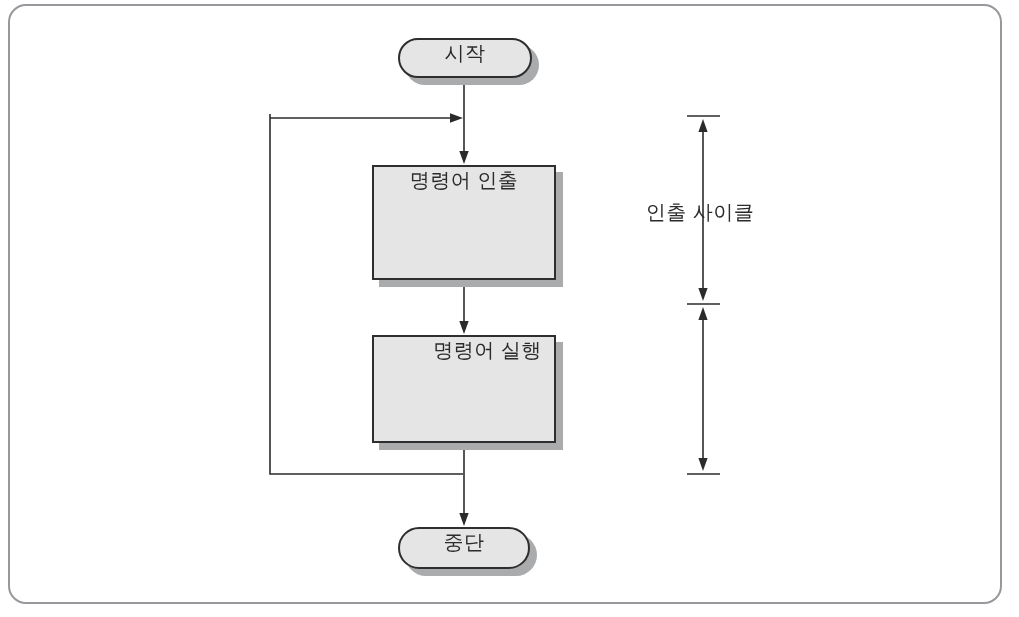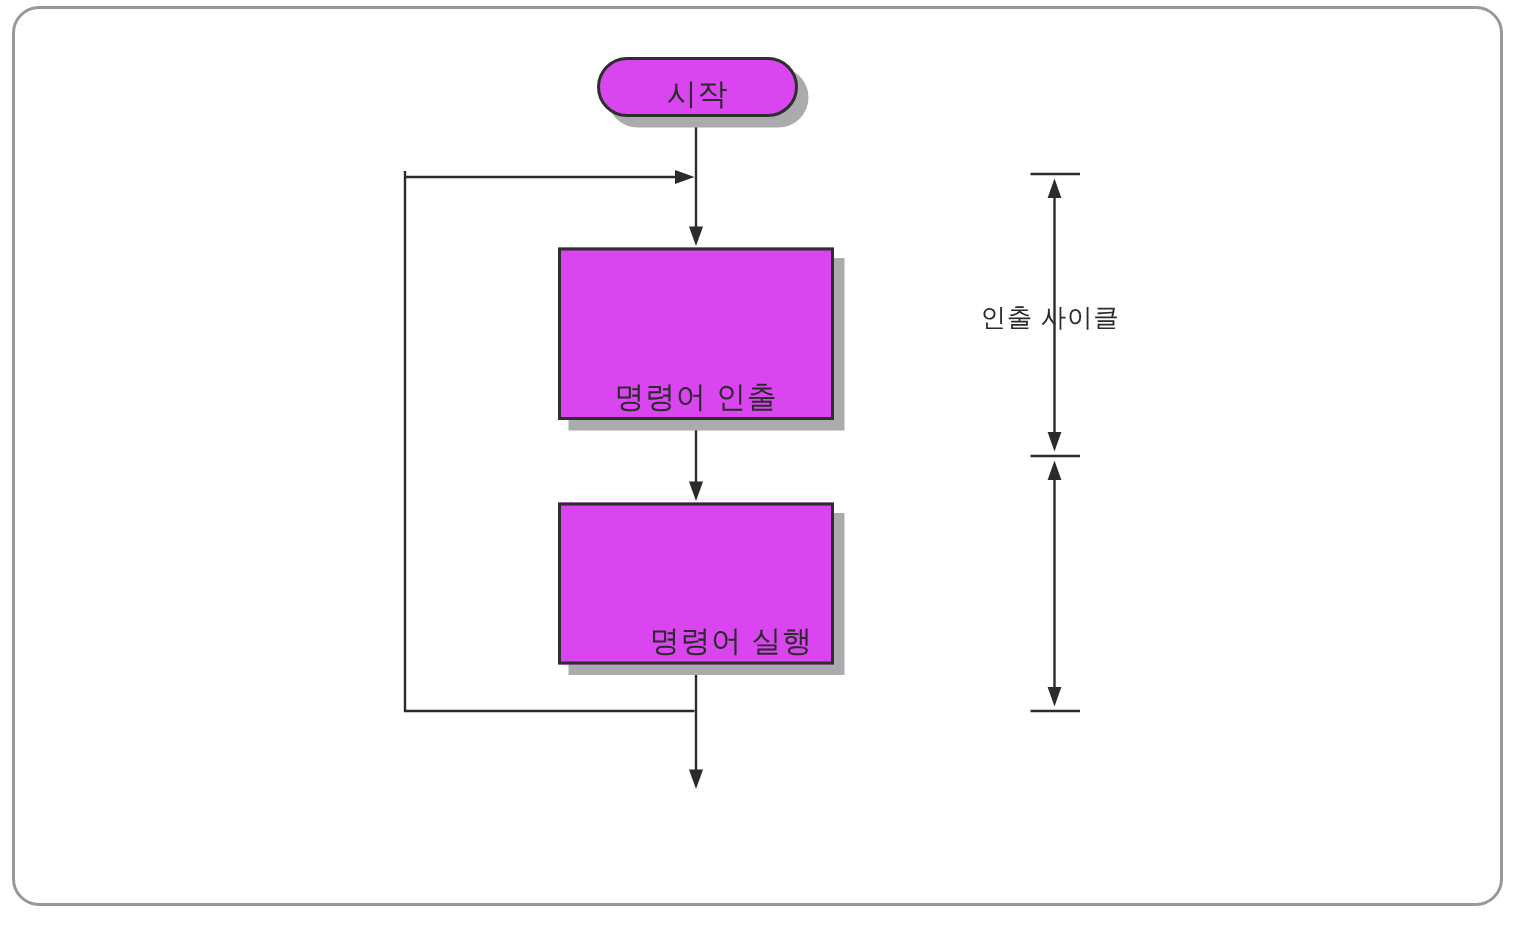--- a/index.html
+++ b/index.html
@@ -29,42 +29,42 @@
     position: absolute;
     left: 0;
     top: 0;
     width: 1019px;
     height: 617px;
     pointer-events: none;
   }
   .node {
     position: absolute;
     box-sizing: border-box;
-    background: #d946ef;
+    background: #e5e5e5;
     border: 2px solid #2e2e2e;
     box-shadow: 7px 7px 0 #a9abad;
     display: flex;
-    align-items: flex-end;
+    align-items: flex-start;
     justify-content: center;
     color: #2b2b2b;
     font-size: 20px;
     letter-spacing: 0.5px;
     z-index: 2;
   }
   .terminal { border-radius: 22px; }
   #node-start   { left: 398px; top: 38px;  width: 134px; height: 40px; }
   #node-fetch   { left: 372px; top: 165px; width: 184px; height: 115px; }
   #node-execute { left: 372px; top: 335px; width: 184px; height: 108px; padding-left: 47px; }
   #node-halt    { left: 398px; top: 527px; width: 132px; height: 42px; }
   .cycle-label {
     position: absolute;
     transform: translate(-50%, -50%);
     white-space: nowrap;
     color: #2b2b2b;
-    font-size: 17px;
+    font-size: 20px;
     letter-spacing: 0.5px;
     z-index: 3;
     background: transparent;
   }
   #label-fetch-cycle   { left: 700px; top: 212px; }
   #label-execute-cycle { left: 700px; top: 389px; }
 </style>
 </head>
 <body>
 
@@ -103,16 +103,19 @@
   </div>
 
   <div class="node" id="node-fetch">
     <span>명령어 인출</span>
   </div>
 
   <div class="node" id="node-execute">
     <span>명령어 실행</span>
   </div>
 
+  <div class="node terminal" id="node-halt">
+    <span>중단</span>
+  </div>
 
   <div class="cycle-label" id="label-fetch-cycle">인출 사이클</div>
 
 </div>
 
 </body></html>

